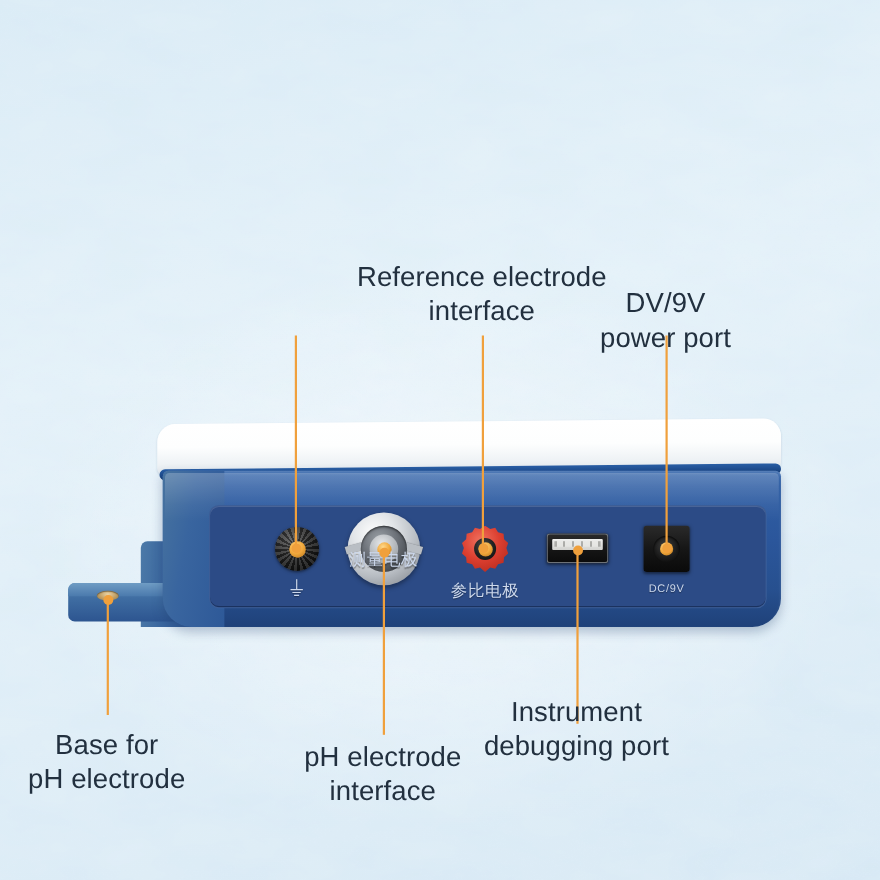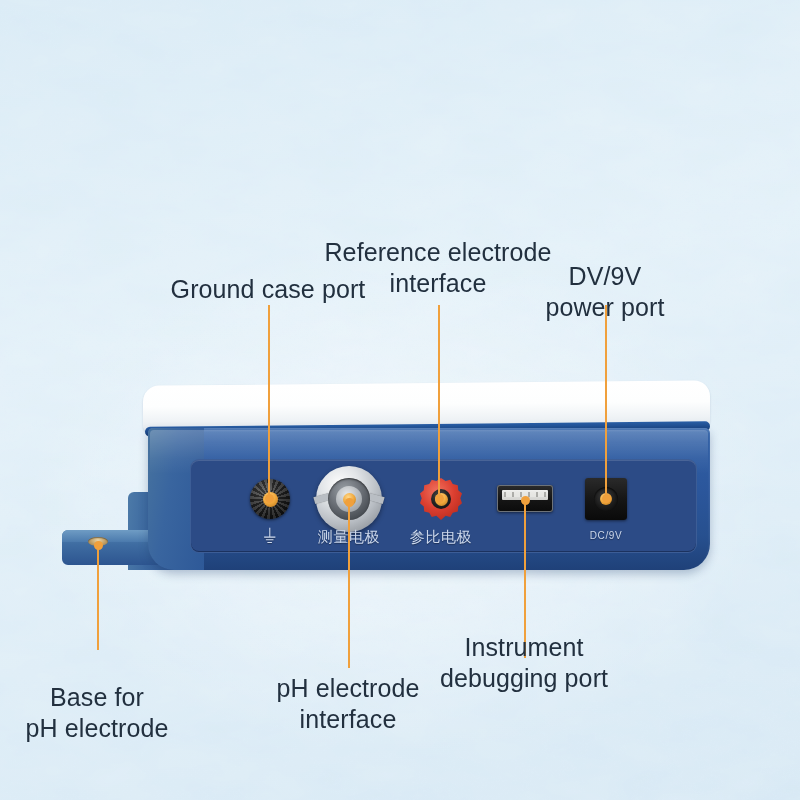--- a/index.html
+++ b/index.html
@@ -369,42 +369,41 @@
       <div class="usb-tongue"></div>
       <div class="usb-notch"></div>
     </div>
 
     <div class="port port-dc">
       <div class="dc-hole"></div>
       <div class="dc-pin"></div>
     </div>
 
     <div class="silk silk-ground" style="left:246px; top:527px; width:48px;">⏚</div>
-    <div class="silk cn" style="left:299px; top:528px; width:100px;">测量电极</div>
+    <div class="silk cn" style="left:299px; top:500px; width:100px;">测量电极</div>
     <div class="silk cn" style="left:391px; top:528px; width:100px;">参比电极</div>
     <div class="silk" style="left:566px; top:530px; width:80px;">DC/9V</div>
   </div>
 
   <div class="leader down" style="left:268px; top:305px; height:194px;"></div>
   <div class="leader down" style="left:438px; top:305px; height:194px;"></div>
   <div class="leader down" style="left:605px; top:305px; height:194px;"></div>
 
   <div class="leader up" style="left:97px; top:545px; height:105px;"></div>
   <div class="leader up" style="left:348px; top:502px; height:166px;"></div>
   <div class="leader up" style="left:524px; top:500px; height:158px;"></div>
 
-  <div class="callout" style="left:148px; top:274px; width:240px;">Ground case port</div>
 
   <div class="callout" style="left:318px; top:237px; width:240px;">Reference electrode
 interface</div>
 
   <div class="callout" style="left:510px; top:237px; width:190px;margin-top:24px;">DV/9V
 power port</div>
 
-  <div class="callout" style="left:7px; top:682px; width:180px;text-align:center;">Base for
+  <div class="callout" style="left:7px; top:662px; width:180px;text-align:center;">Base for
 pH electrode</div>
 
   <div class="callout" style="left:253px; top:673px; width:190px;">pH electrode
 interface</div>
 
   <div class="callout" style="left:428px; top:632px; width:192px;">Instrument
 debugging port</div>
 
 </div>
 

